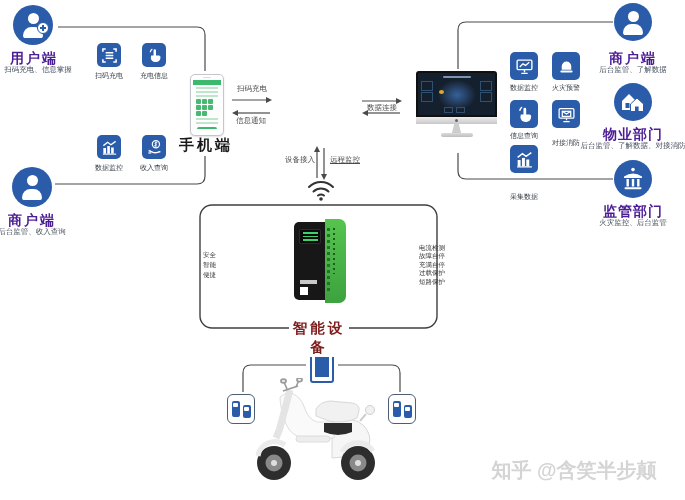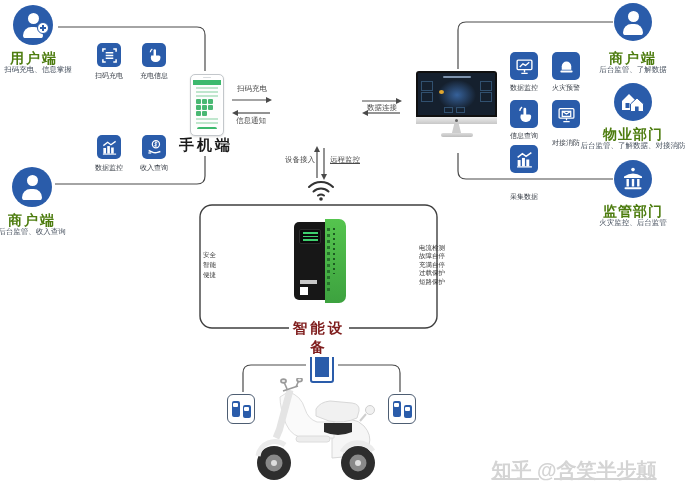--- a/index.html
+++ b/index.html
@@ -10,21 +10,21 @@
   .circle-node{position:absolute;background:#2a5caa;border-radius:50%;z-index:2;}
   .c40{width:40px;height:40px;}
   .c38{width:38px;height:38px;}
   .p-head{position:absolute;left:50%;top:20%;width:11px;height:11px;margin-left:-5.5px;background:#fff;border-radius:50%;}
   .p-torso{position:absolute;left:50%;bottom:17%;width:20px;height:11px;margin-left:-10px;background:#fff;border-radius:10px 10px 3px 3px;}
   .p-plus{position:absolute;right:4px;top:17px;width:10px;height:10px;border:1.4px solid #2a5caa;border-radius:50%;background:#fff;}
   .p-plus::before,.p-plus::after{content:"";position:absolute;background:#2a5caa;}
   .p-plus::before{left:2px;top:4.2px;width:6px;height:1.6px;}
   .p-plus::after{left:4.2px;top:2px;width:1.6px;height:6px;}
   
-  .main-label{position:absolute;z-index:2;font-weight:bold;color:#4d7c0f;text-align:center;font-size:14px;letter-spacing:2px;}
+  .main-label{position:absolute;z-index:2;font-weight:bold;color:#4c1d95;text-align:center;font-size:14px;letter-spacing:2px;}
   .big-label{position:absolute;z-index:2;font-weight:bold;color:#1a1a1a;text-align:center;font-size:15px;letter-spacing:3px;}
   .sub-label{position:absolute;z-index:2;color:#46505e;text-align:center;font-size:7.5px;white-space:nowrap;}
   .icon-label{position:absolute;z-index:2;color:#353b44;text-align:center;font-size:7px;white-space:nowrap;}
   .edge-label{position:absolute;z-index:2;color:#4a4a4a;text-align:center;font-size:7.5px;white-space:nowrap;}
   
   .sq-icon{position:absolute;background:#2a5caa;border-radius:5px;display:flex;align-items:center;justify-content:center;z-index:2;}
   .sq24{width:24px;height:24px;}
   .sq28{width:28px;height:28px;}
   
   .phone{position:absolute;left:190px;top:74px;width:32px;height:60px;background:#fff;border:1.5px solid #c3c7cb;border-radius:5px;z-index:2;box-shadow:0 1px 2px rgba(0,0,0,.12);}
@@ -71,21 +71,21 @@
   .bat-body{position:absolute;left:310px;top:346px;width:24px;height:37px;border:2px solid #2a5caa;border-radius:3px;background:#fff;box-sizing:border-box;z-index:2;}
   .bat-fill{position:absolute;left:3px;right:3px;top:5px;bottom:4px;background:#2a5caa;}
   
   .charger{position:absolute;width:28px;height:30px;border:1.6px solid #4d5d72;border-radius:6px;background:#fff;box-sizing:border-box;display:flex;align-items:center;justify-content:center;gap:3px;z-index:2;}
   .pile{width:8px;height:16px;background:#2a5caa;border-radius:2px;position:relative;}
   .pile::before{content:"";position:absolute;left:1.5px;top:2px;width:5px;height:4px;background:#fff;border-radius:1px;}
   .pile.p2{height:13px;margin-top:4px;}
   
   .watermark{position:absolute;left:468px;top:457px;width:212px;z-index:2;text-align:center;
              font-family:"Liberation Sans",sans-serif;font-weight:bold;font-size:20px;color:#d4d4d4;
-             text-shadow:0 1px 0 #ffffff;text-decoration:underline;}
+             text-shadow:0 1px 0 #ffffff;}
   .scooter{position:absolute;left:250px;top:378px;z-index:2;}
 </style>
 </head>
 <body>
 
 <div id="canvas">
 
   <svg class="overlay" width="685" height="500" viewBox="0 0 685 500">
     <g stroke="#4a4a4a" stroke-width="1.2" fill="none">
       <path d="M58 27 H197 Q205 27 205 35 V71"></path>

